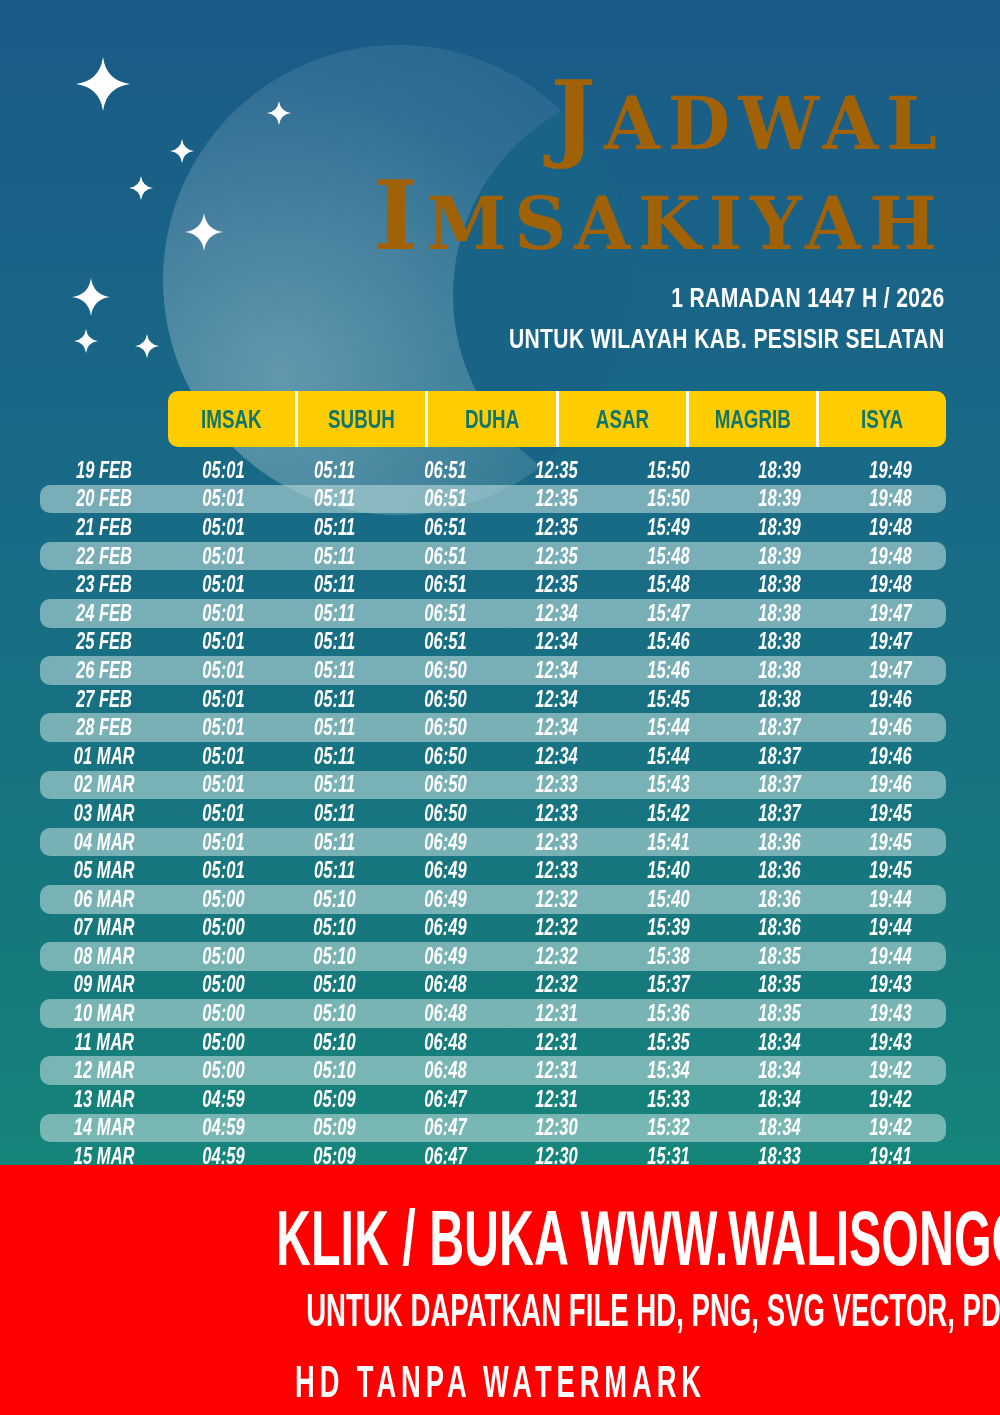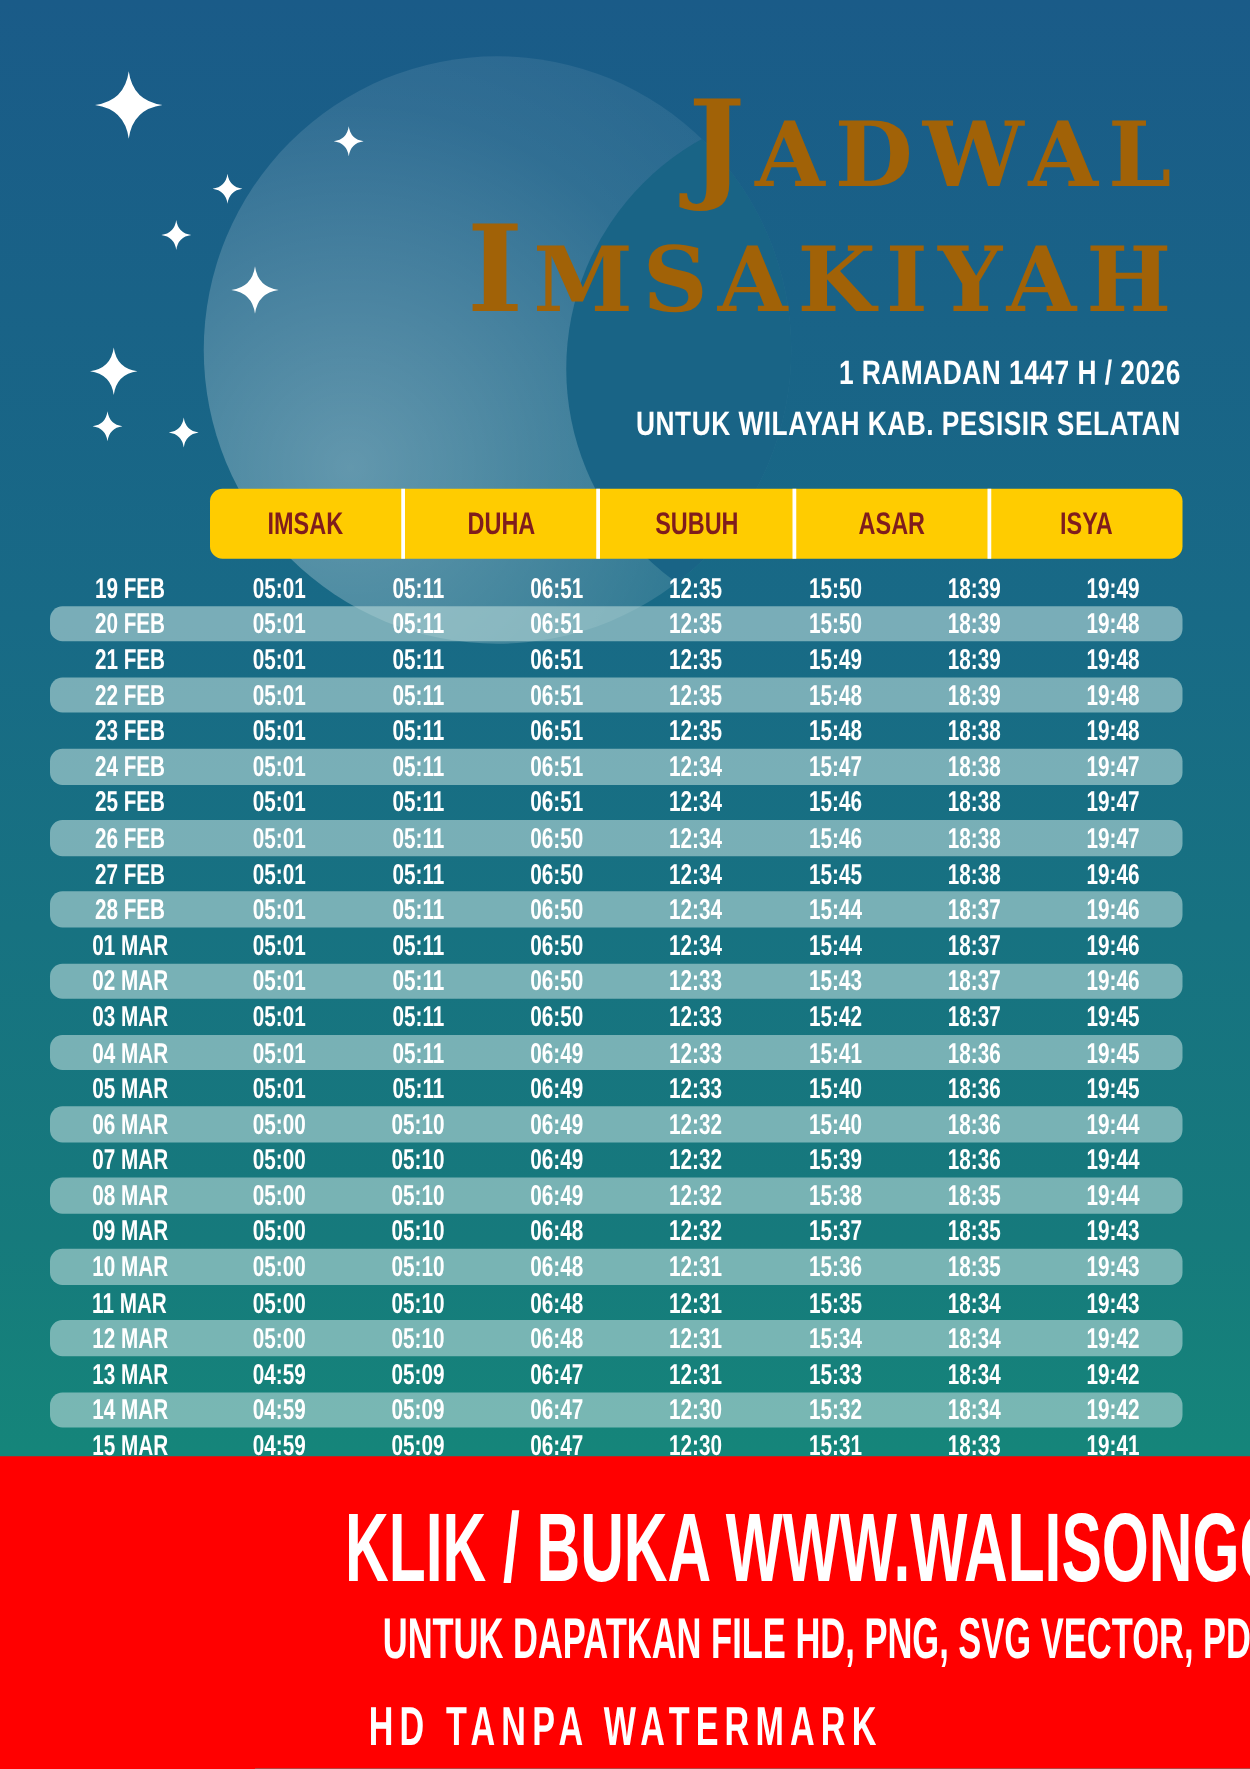--- a/index.html
+++ b/index.html
@@ -36,28 +36,28 @@
     transform: scaleX(0.78); transform-origin:right center; white-space:nowrap; letter-spacing:0.5px;
   }
   .sub1 { top:283px; }
   .sub2 { top:324px; }
   .thead {
     position:absolute; left:168px; top:391px; width:778px; height:56px;
     background:#ffcc00; border-radius:10px; display:flex;
   }
   .thead .th {
     flex:1; display:flex; align-items:center; justify-content:center;
-    color:#7f1d1d; font-weight:bold; font-size:25px;
+    color:#0f766e; font-weight:bold; font-size:25px;
     border-right:3px solid #fff;
   }
   .thead .th:last-child { border-right:none;border-radius:17px; }
   .thead .th span { display:inline-block; transform:scaleX(0.75); }
   .tbody { position:absolute; left:40px; top:456px; width:906px; }
   .row {
-    height:28.6px; display:flex; align-items:center; border-radius:10px;
+    height:28.6px; display:flex; align-items:center; border-radius:10px;font-style:italic;
   }
   .row.alt { background: rgba(180,215,215,0.62); }
   .cell {
     display:flex; align-items:center; justify-content:center;
     font-size:23px; font-weight:bold; color:#fff;
   }
   .cell span { display:inline-block; transform:scaleX(0.72); white-space:nowrap; }
   .cell.date { width:128px; }
   .cell.t { width:111.1px; }
   .banner {
@@ -127,27 +127,30 @@
 </div>
 
 <div class="sub sub1">1 RAMADAN 1447 H / 2026</div>
 <div class="sub sub2">UNTUK WILAYAH KAB. PESISIR SELATAN</div>
 
 <div class="thead">
   <div class="th">
       <span>IMSAK</span>
     </div>
   <div class="th">
+      <span>SUBUH</span>
+    </div>
+  <div class="th">
       <span>DUHA</span>
-    </div>
-  <div class="th">
-      <span>SUBUH</span>
     </div>
   <div class="th">
       <span>ASAR</span>
+    </div>
+  <div class="th">
+      <span>MAGRIB</span>
     </div>
   <div class="th">
       <span>ISYA</span>
     </div>
 </div>
 
 <div class="tbody" id="tbody">
     <div class="row">
       <div class="cell date">
         <span>19 FEB</span>

